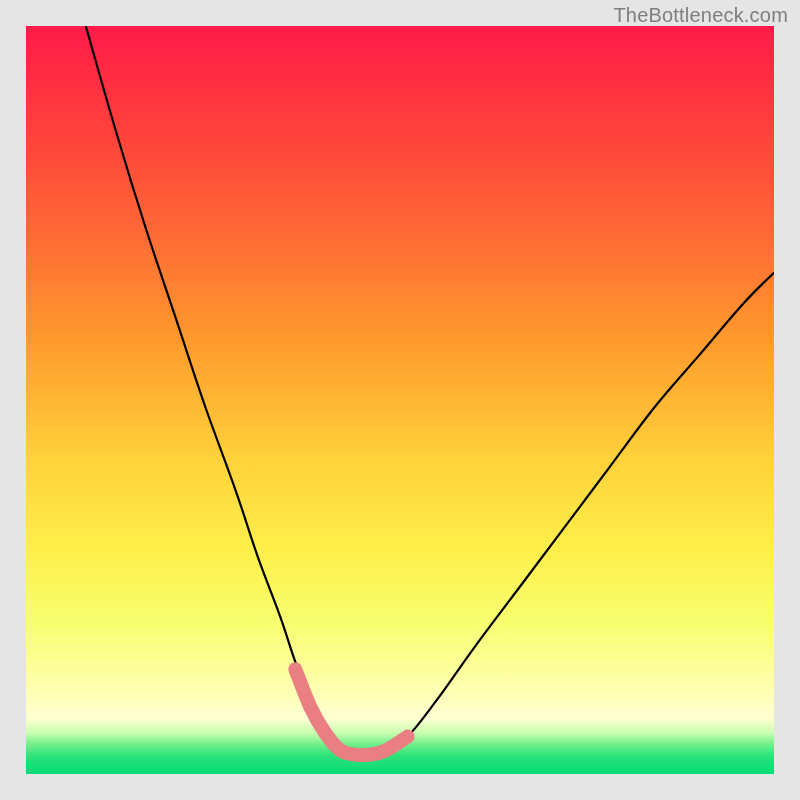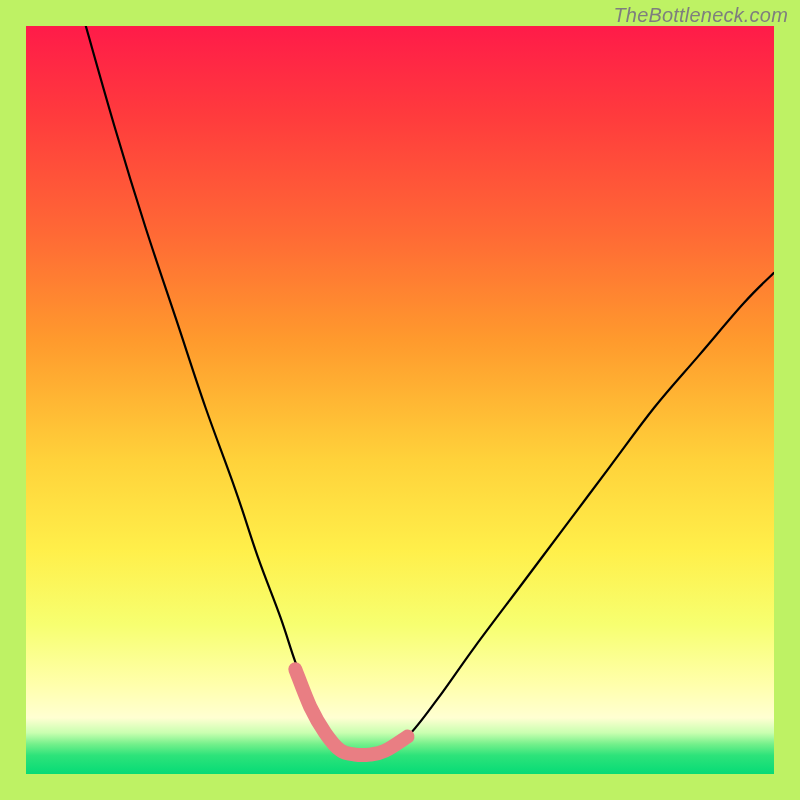--- a/index.html
+++ b/index.html
@@ -7,22 +7,21 @@
     padding: 0;
     width: 800px;
     height: 800px;
     background: #000000;
     overflow: hidden;
     font-family: Arial, Helvetica, sans-serif;
   }
   .frame {
     position: absolute;
     inset: 0;
-    background: #bef264;
-    font-style: italic;
+    background: #e5e5e5;
   }
   .plot-area {
     position: absolute;
     left: 26px;
     top: 26px;
     width: 748px;
     height: 748px;
     overflow: hidden;
   }
   .gradient {

